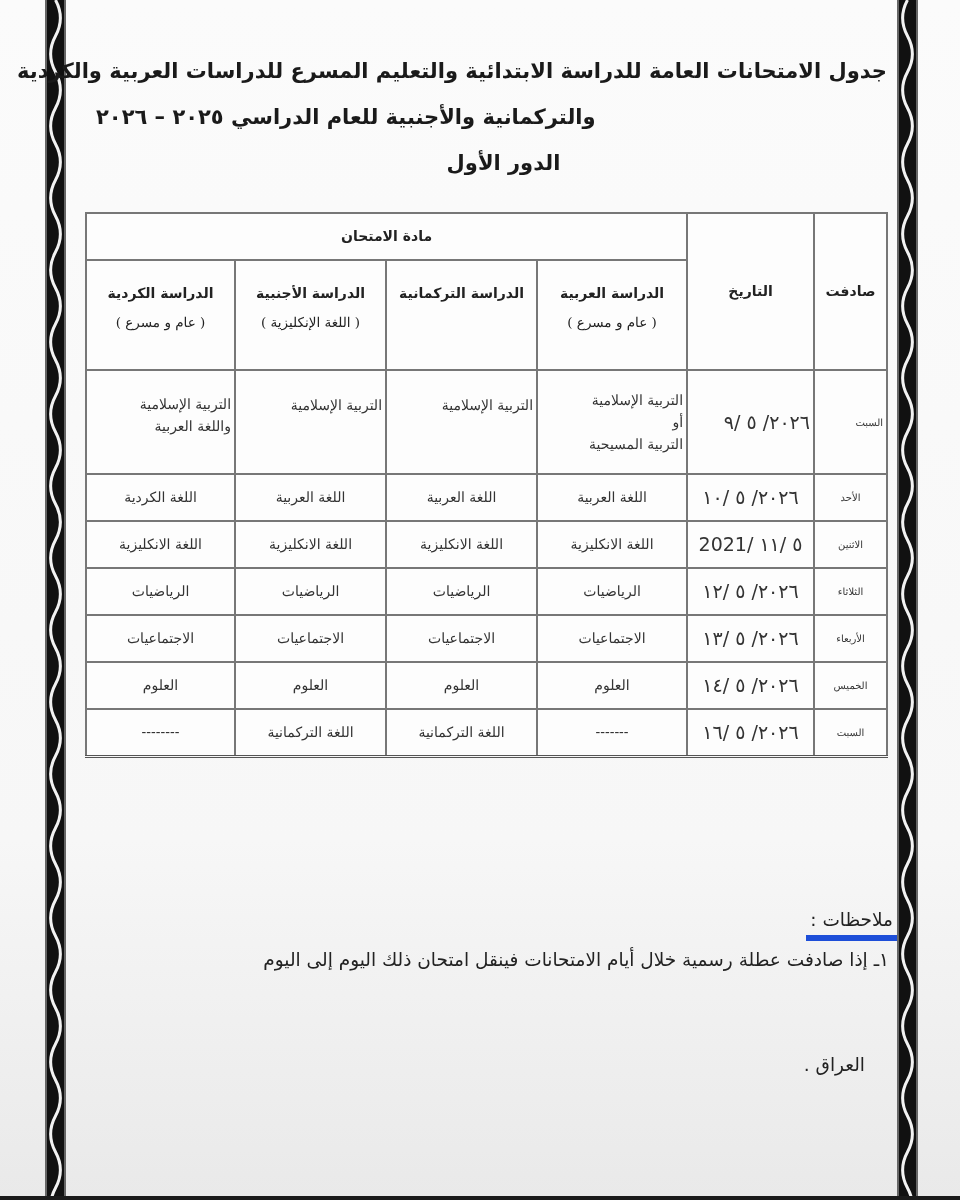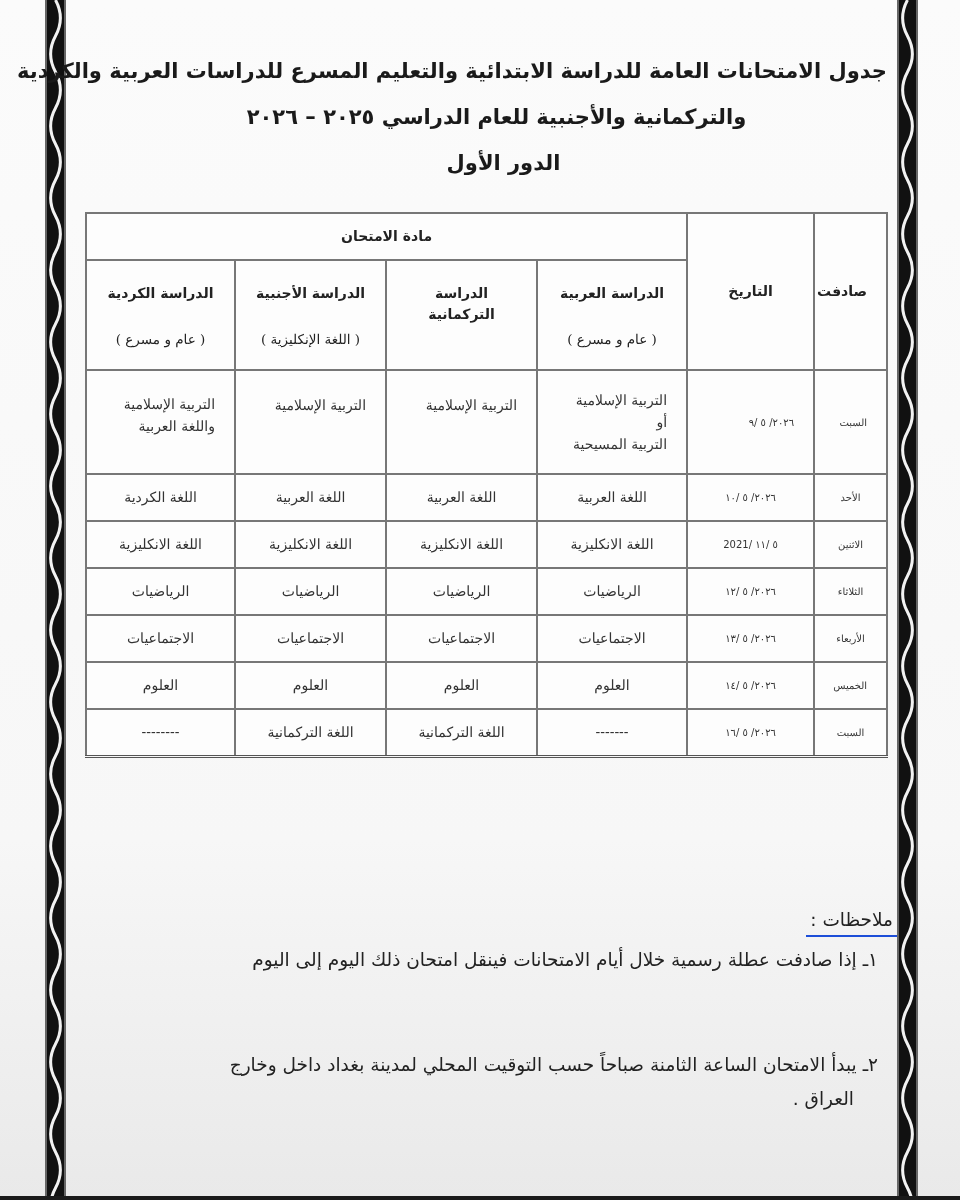--- a/index.html
+++ b/index.html
@@ -41,89 +41,89 @@
       left: 0; right: 0;
       text-align: center;
       font-family: "DejaVu Sans", sans-serif;
       font-weight: bold;
       font-size: 21px;
       line-height: 46px;
       color: #1a1a1a;
     }
     .title div { white-space: nowrap; }
     .title .l1 { padding-right: 20px; padding-left: 0; text-align: right; margin-right: -10px; }
-    .title .l2 { text-align: center; padding-left: 30px; }
+    .title .l2 { text-align: left; padding-left: 30px; }
     .title .l3 { text-align: center; padding-left: 44px; }
 
     table.schedule {
       position: absolute;
       top: 212px;
       left: 19px;
       width: 801px;
       border-collapse: collapse;
       direction: rtl;
       font-family: "DejaVu Serif", "Liberation Serif", serif;
       font-size: 14px;
       color: #333;
       table-layout: fixed;
       border-bottom: 3px double #555;
     }
     table.schedule td, table.schedule th {
       border: 2px solid #777;
       text-align: center;
       vertical-align: middle;
       font-weight: normal;
-      padding: 2px 19px;
+      padding: 2px 3px;
       line-height: 1.5;
       background: #fdfdfd;
     }
     table.schedule th {
       font-family: "DejaVu Sans", sans-serif;
       font-weight: bold;
       font-size: 14px;
       color: #222;
     }
     table.schedule th .sub {
       font-weight: normal;
       font-family: "DejaVu Serif", serif;
       font-size: 13.5px;
       display: block;
-      margin-top: 25px;
+      margin-top: 8px;
     }
     th.top-align { vertical-align: top; padding-top: 40px; }
     th.h-top { height: 47px; }
     tr.h2 th { height: 110px; vertical-align: top; padding-top: 22px; }
     tr.r-first td { height: 104px; text-align: right; }
     tr.r td { height: 47px; }
-    td.date { direction: ltr; font-family: "DejaVu Sans", sans-serif; font-size: 10px; letter-spacing: 1px; }
+    td.date { direction: ltr; font-family: "DejaVu Sans", sans-serif; font-size: 19px; letter-spacing: 1px; }
     td.day { font-size: 10px; }
     .cell-multi div { line-height: 22px; }
 
     .notes {
       position: absolute;
       top: 905px;
       left: 0; right: 0;
       direction: rtl;
       font-family: "DejaVu Sans", sans-serif;
       font-size: 18.5px;
       color: #222;
     }
     .notes-title {
       position: absolute;
       right: 0;
       top: 0;
       padding-right: 4px;
       padding-left: 4px;
-      border-bottom: 2px solid #1d4ed8;
+      border-bottom: 6px solid #1d4ed8;
       line-height: 30px;
       white-space: nowrap;
     }
     .note {
       position: absolute;
-      right: 15px;
+      right: 4px;
       width: 795px;
       line-height: 34px;
       text-align: right;
       padding-right: 4px;
     }
     .note-1 { top: 38px; }
     .note-2 { top: 143px; }
     .note .cont { padding-right: 24px; }
   </style>
 </head>
@@ -248,18 +248,17 @@
       </tr>
     </tbody>
   </table>
 
   <div class="notes">
     <div class="notes-title">ملاحظات :</div>
     <div class="note note-1">
       <div>١ـ إذا صادفت عطلة رسمية خلال أيام الامتحانات فينقل امتحان ذلك اليوم إلى اليوم</div>
     </div>
     <div class="note note-2">
-      <div>٢ـ يبدأ الامتحان الساعة الثامنة صباحاً حسب التوقيت المحلي لمدينة بغداد داخل وخارج</div>
       <div class="cont">العراق .</div>
     </div>
   </div>
 
 </div>
 
 </body></html>

